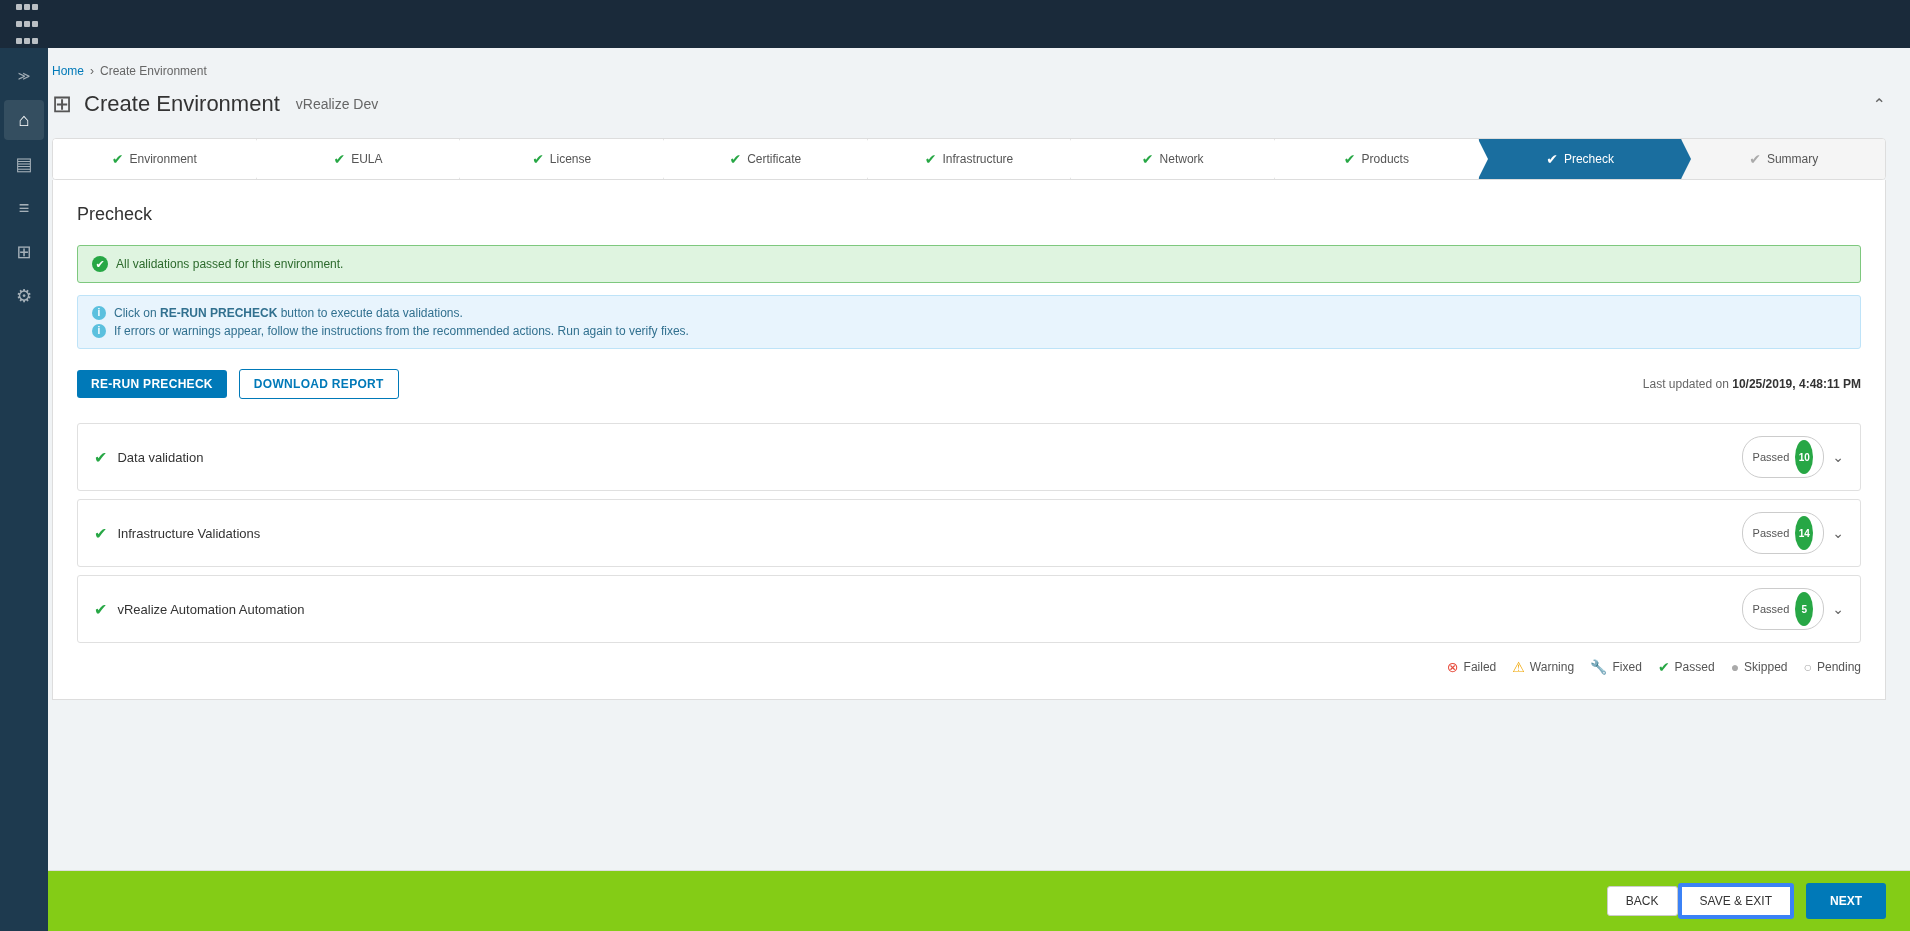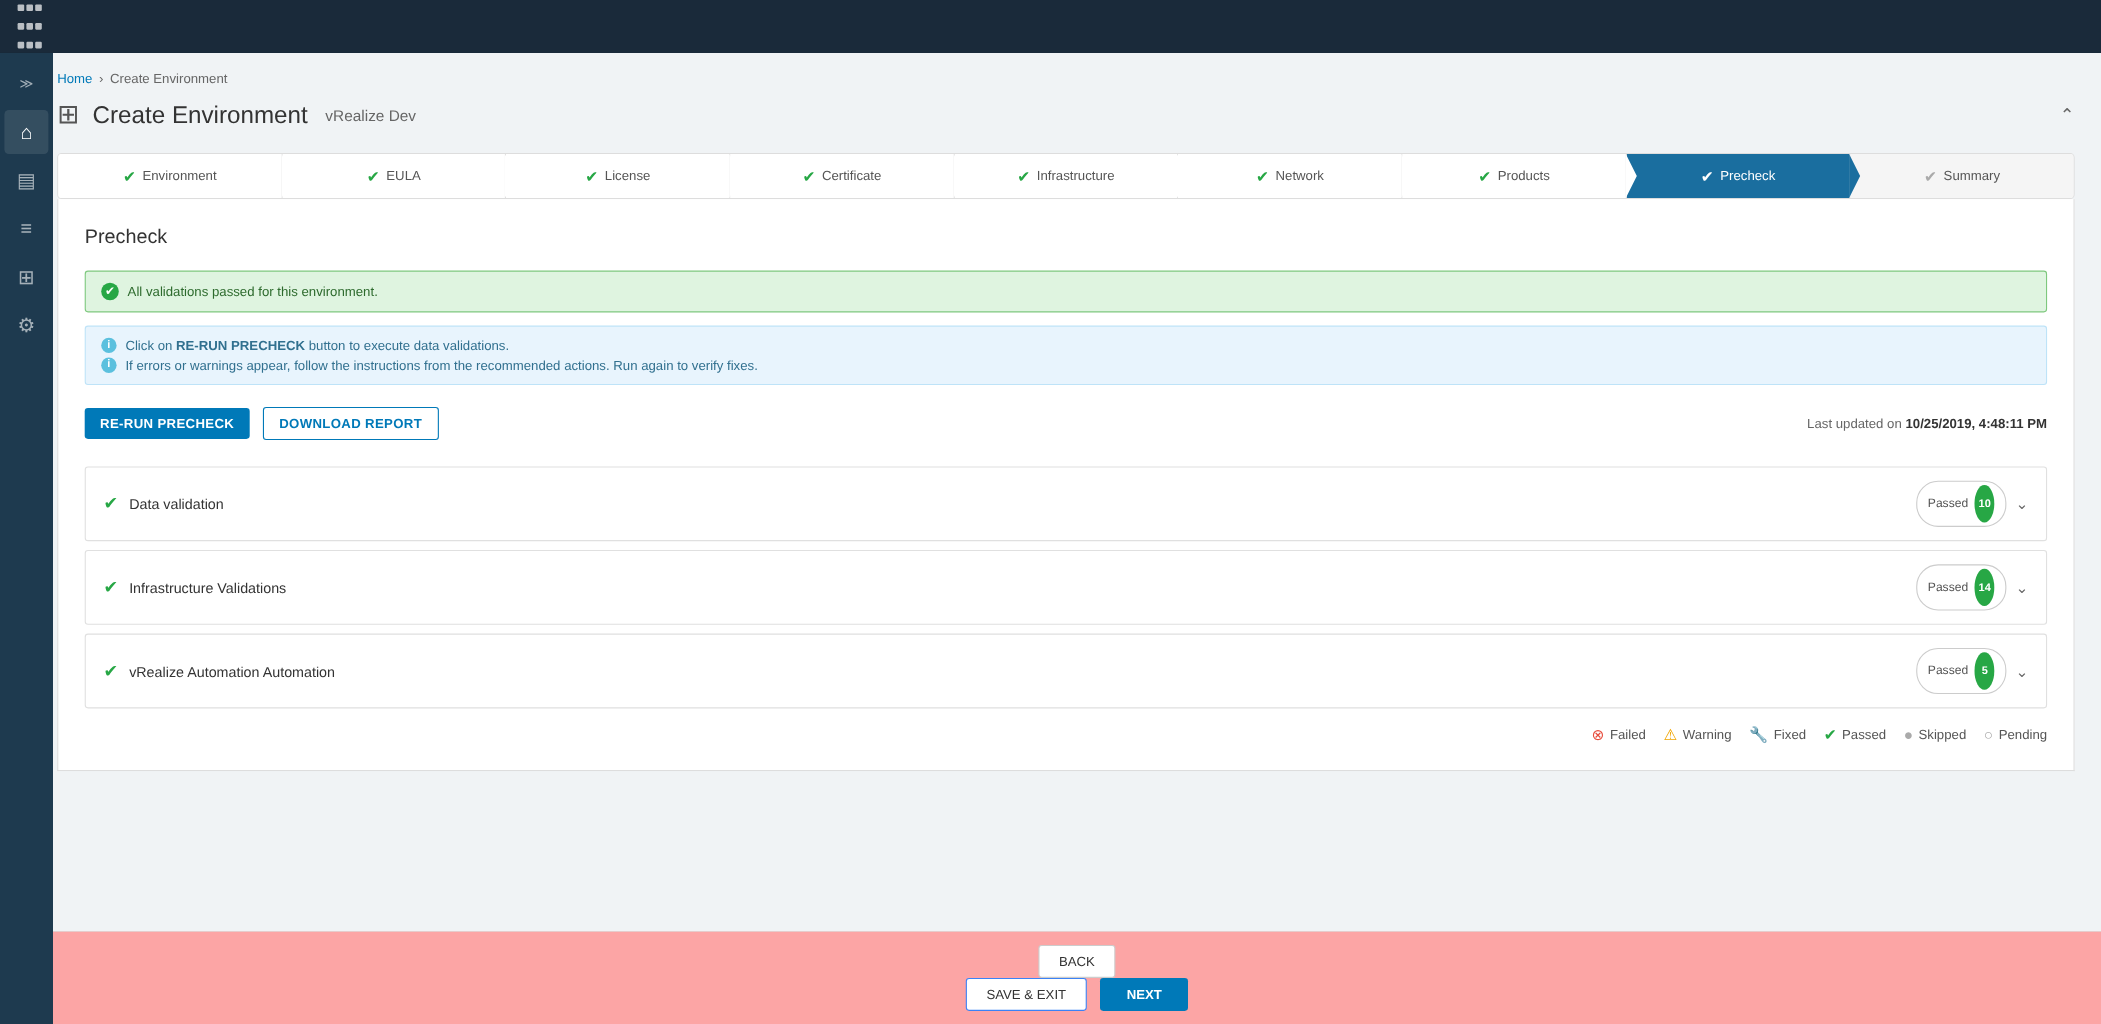--- a/index.html
+++ b/index.html
@@ -365,46 +365,46 @@
     }
     .legend-failed { color: #e74c3c; font-size: 14px; }
     .legend-warning { color: #f0a500; font-size: 14px; }
     .legend-fixed { color: #1a7cb8; font-size: 14px; }
     .legend-passed { color: #27a745; font-size: 14px; }
     .legend-skipped { color: #aaa; font-size: 14px; }
     .legend-pending { color: #aaa; font-size: 14px; }
 
     
     .bottom-bar {
-      background: #fca5a5;
+      background: #84cc16;
       border-top: 1px solid #ddd;
       padding: 12px 24px;
       display: flex;
       align-items: center;
       justify-content: flex-end;
       position: fixed;
-      bottom: 0; left: 48px; right: 0; flex-direction: column;
+      bottom: 0; left: 48px; right: 0;
     }
     .btn-back {
       background: #fff;
       color: #333;
       border: 1px solid #ccc;
       padding: 7px 18px;
       font-size: 12px;
       border-radius: 3px;
       cursor: pointer;
     }
     .btn-group {
       display: flex;
       gap: 12px;
     }
     .btn-save-exit {
       background: #fff;
       color: #333;
-      border: 1px solid #3b82f6;
+      border: 4px solid #3b82f6;
       padding: 7px 18px;
       font-size: 12px;
       border-radius: 3px;
       cursor: pointer;
     }
     .btn-next {
       background: #0079b8;
       color: #fff;
       border: none;
       padding: 7px 24px;

